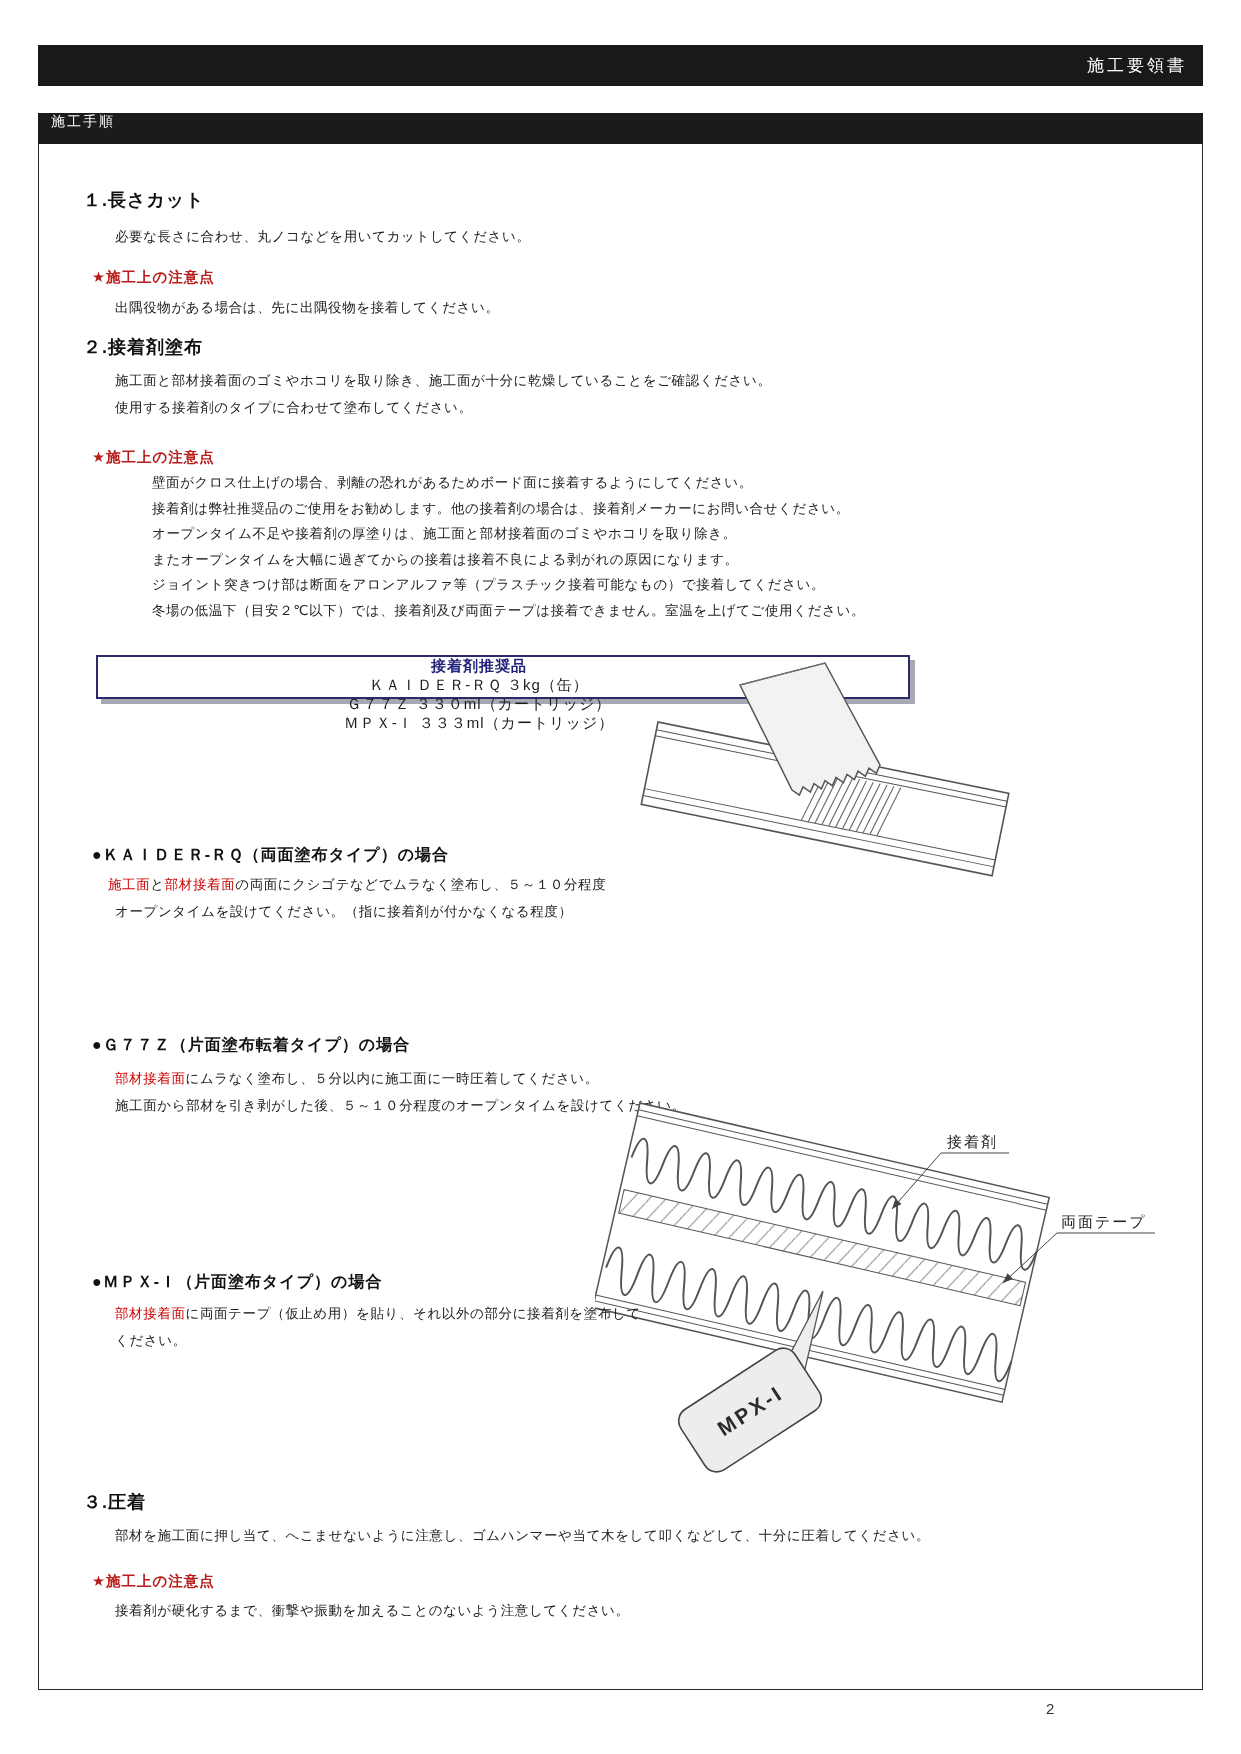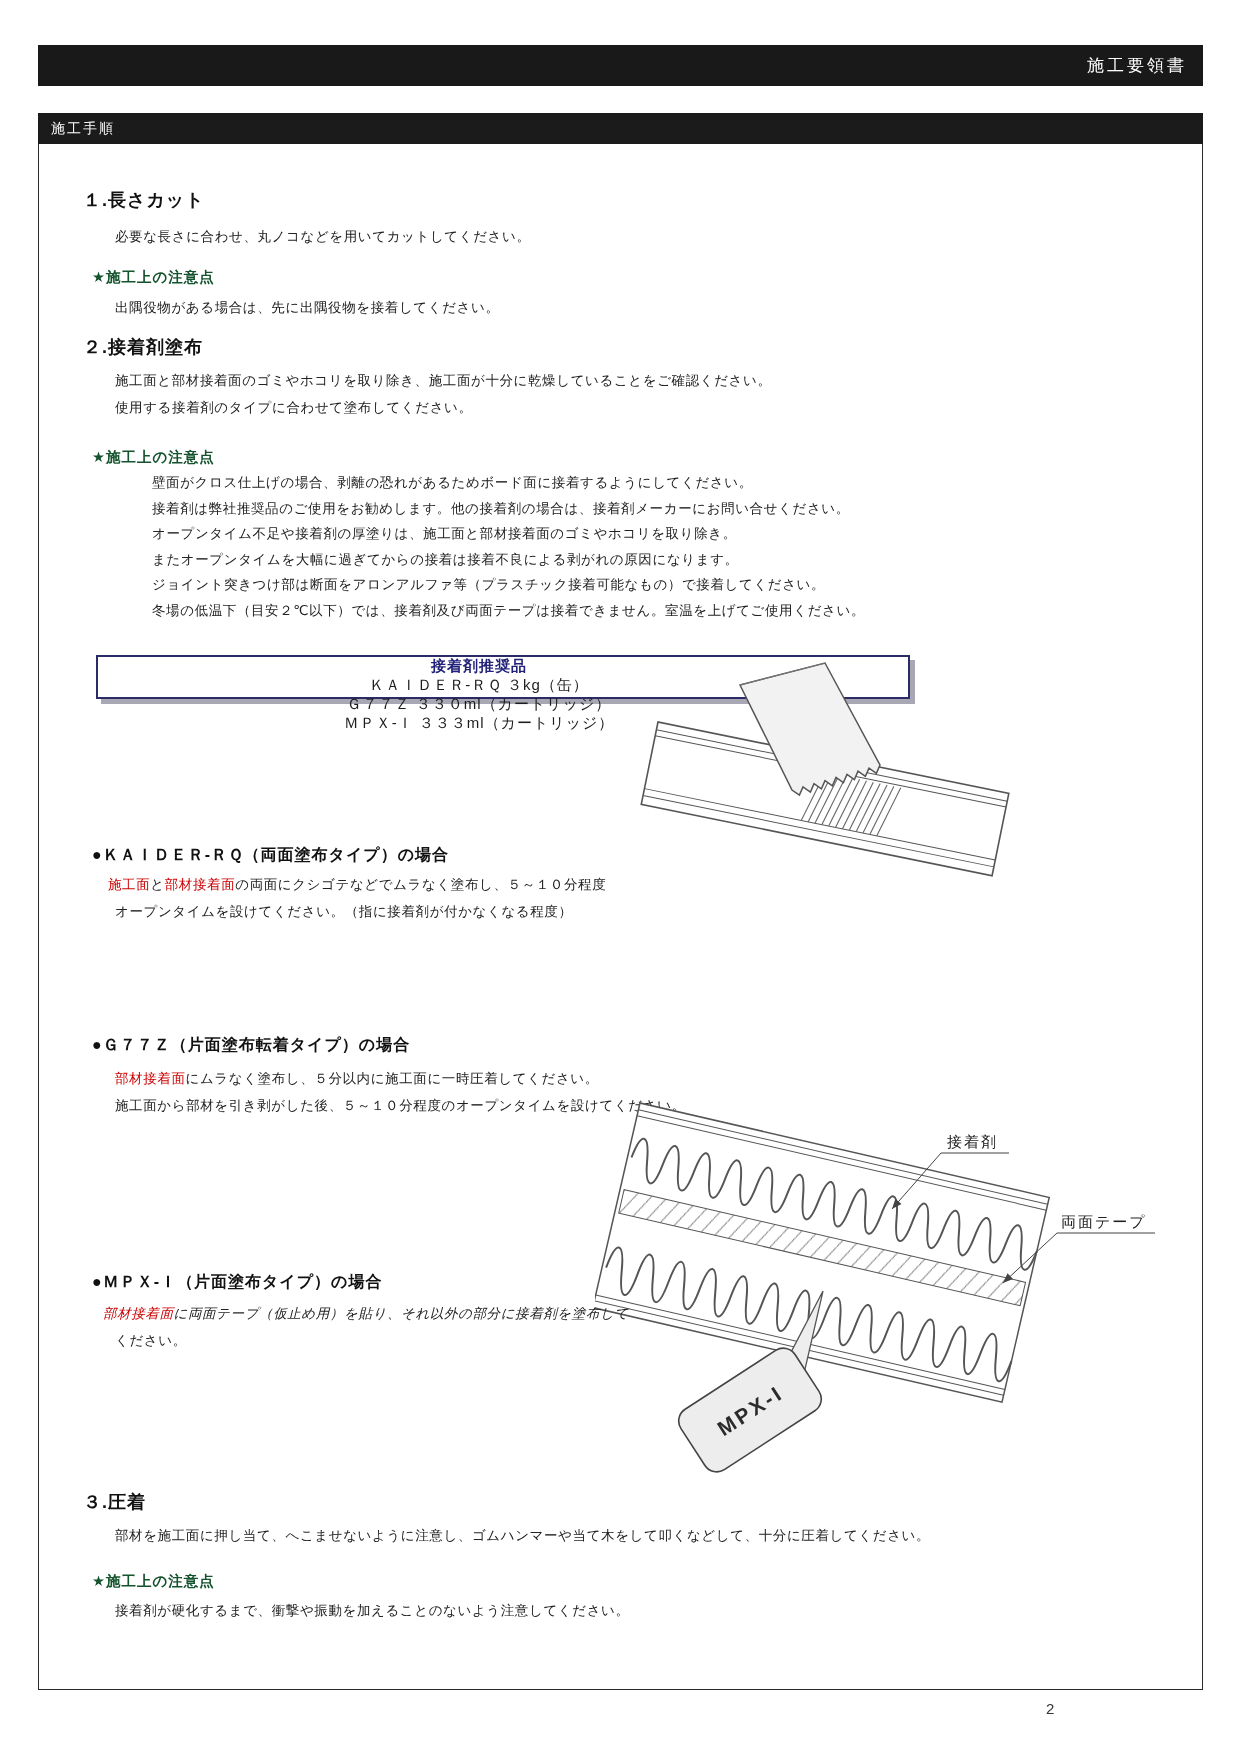--- a/index.html
+++ b/index.html
@@ -12,26 +12,26 @@
   .header-bar{
     left:38px;top:45px;width:1165px;height:41px;background:#191919;
     color:#ffffff;font-size:17px;letter-spacing:3px;
     display:flex;align-items:center;justify-content:flex-end;padding-right:16px;box-sizing:border-box;
   }
   .frame{
     left:38px;top:113px;width:1165px;height:1577px;border:1px solid #2a2a2a;box-sizing:border-box;
   }
   .proc-bar{
     left:38px;top:113px;width:1165px;height:31px;background:#1b1b1b;color:#ffffff;
-    font-size:14px;letter-spacing:2px;display:flex;align-items:center;padding-left:13px;box-sizing:border-box;
+    font-size:14px;letter-spacing:2px;display:flex;padding-left:13px;box-sizing:border-box;
   }
   .sec-title{font-size:18px;font-weight:bold;color:#111;letter-spacing:1px;}
   .bullet-title{font-size:16px;font-weight:bold;color:#111;letter-spacing:1px;}
   .body-text{font-size:13.5px;color:#222;letter-spacing:0.6px;white-space:nowrap;}
-  .note-title{font-size:14.5px;font-weight:bold;color:#14532d;letter-spacing:1px;}
+  .note-title{font-size:14.5px;font-weight:bold;color:#b91c1c;letter-spacing:1px;}
   .red-inline{color:#cc0000;}
   .note-lines{line-height:25.5px;margin-left:37px;}
   .rec-box{
     left:96px;top:655px;width:814px;height:44px;background:#ffffff;
     border:2px solid #2b2b68;box-shadow:5px 5px 0 #a8a8b4;
     display:flex;align-items:center;padding:0 18px;box-sizing:border-box;white-space:nowrap;flex-direction:column;
   }
   .rec-label{font-size:15px;font-weight:bold;color:#22227a;letter-spacing:1px;margin-right:48px;}
   .rec-item{font-size:15px;color:#1c1c1c;letter-spacing:1px;margin-right:48px;}
   .page-num{font-size:15px;color:#333;}
@@ -146,21 +146,21 @@
     <polygon points="408,198 412.5,188.2 418,194" fill="#444"></polygon>
 
     <g transform="translate(155,325) rotate(-33)">
       <polygon points="62,-24 126,-60 66,-2" fill="#eeeeee" stroke="#555" stroke-width="1.3"></polygon>
       <rect x="-68" y="-36" width="136" height="72" rx="14" fill="#ededed" stroke="#444" stroke-width="1.6"></rect>
       <text x="0" y="8" font-size="21" letter-spacing="3" fill="#2b2b2b" text-anchor="middle" font-weight="bold">MPX-I</text>
     </g>
   </svg>
 
   <div class="abs bullet-title" style="left:92px;top:1272px;">●ＭＰＸ-Ｉ（片面塗布タイプ）の場合</div>
-  <div class="abs body-text" style="left:103px;top:1305px;font-style:italic;">
+  <div class="abs body-text" style="left:115px;top:1305px;">
     <span class="red-inline">部材接着面</span><span>に両面テープ（仮止め用）を貼り、それ以外の部分に接着剤を塗布して</span>
   </div>
   <div class="abs body-text" style="left:115px;top:1332px;">ください。</div>
 
   <div class="abs sec-title" style="left:83px;top:1490px;">３.圧着</div>
   <div class="abs body-text" style="left:115px;top:1527px;">部材を施工面に押し当て、へこませないように注意し、ゴムハンマーや当て木をして叩くなどして、十分に圧着してください。</div>
   <div class="abs note-title" style="left:92px;top:1572px;">★施工上の注意点</div>
   <div class="abs body-text" style="left:115px;top:1602px;">接着剤が硬化するまで、衝撃や振動を加えることのないよう注意してください。</div>
 
   <div class="abs page-num" style="left:1046px;top:1700px;">2</div>

